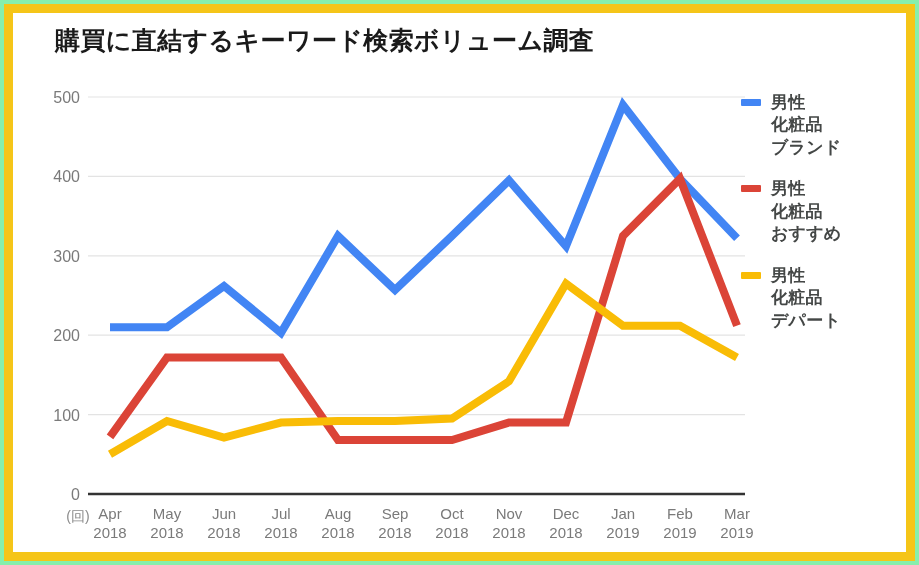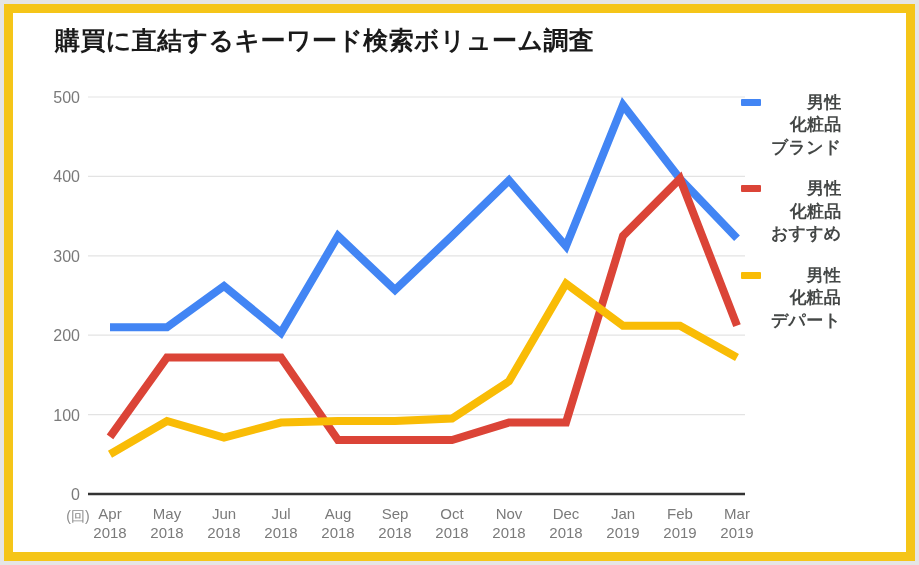--- a/index.html
+++ b/index.html
@@ -10,21 +10,21 @@
     height: 565px;
     overflow: hidden;
     background: #ffffff;
     font-family: "Liberation Sans", "DejaVu Sans", sans-serif;
   }
 
   #figure-root {
     position: relative;
     width: 919px;
     height: 565px;
-    background: #e5e5e5;
+    background: #86efac;
   }
 
   
   #outer-frame {
     position: absolute;
     left: 4px;
     top: 4px;
     width: 911px;
     height: 557px;
     border: 9px solid #F5C518;
@@ -54,21 +54,20 @@
   }
 
   #plot-svg { display: block; }
 
   
   #legend {
     position: absolute;
     left: 741px;
     top: 92px;
     width: 160px;
-    text-align: right;
   }
 
   .legend-item {
     display: flex;
     align-items: flex-start;
     margin-bottom: 19px;
   }
 
   .legend-swatch {
     width: 20px;

